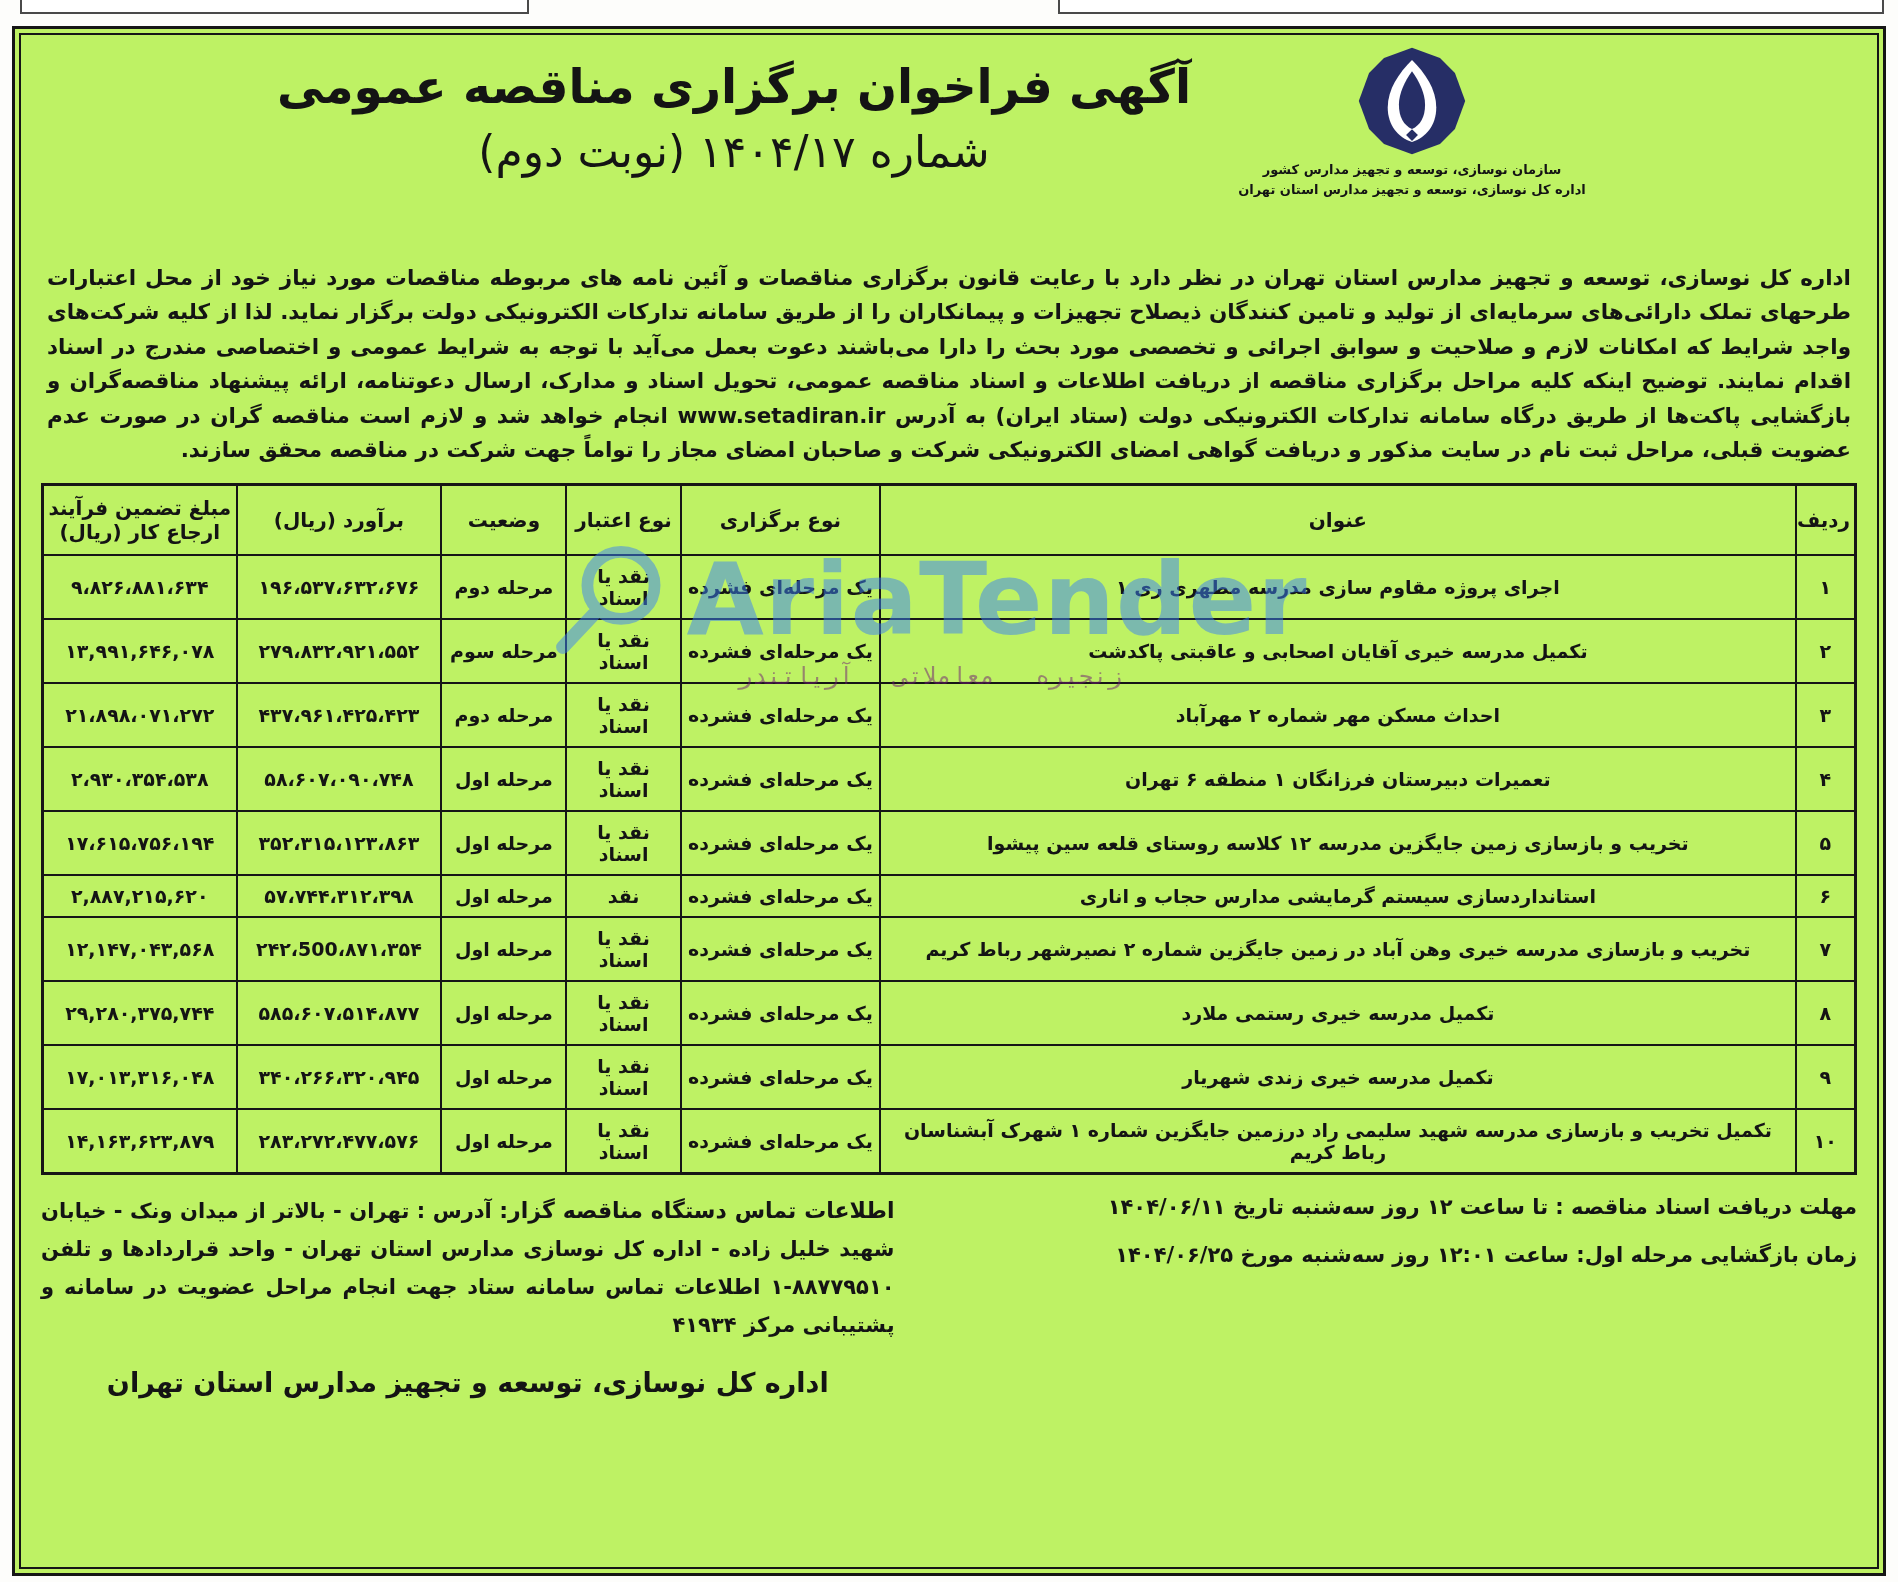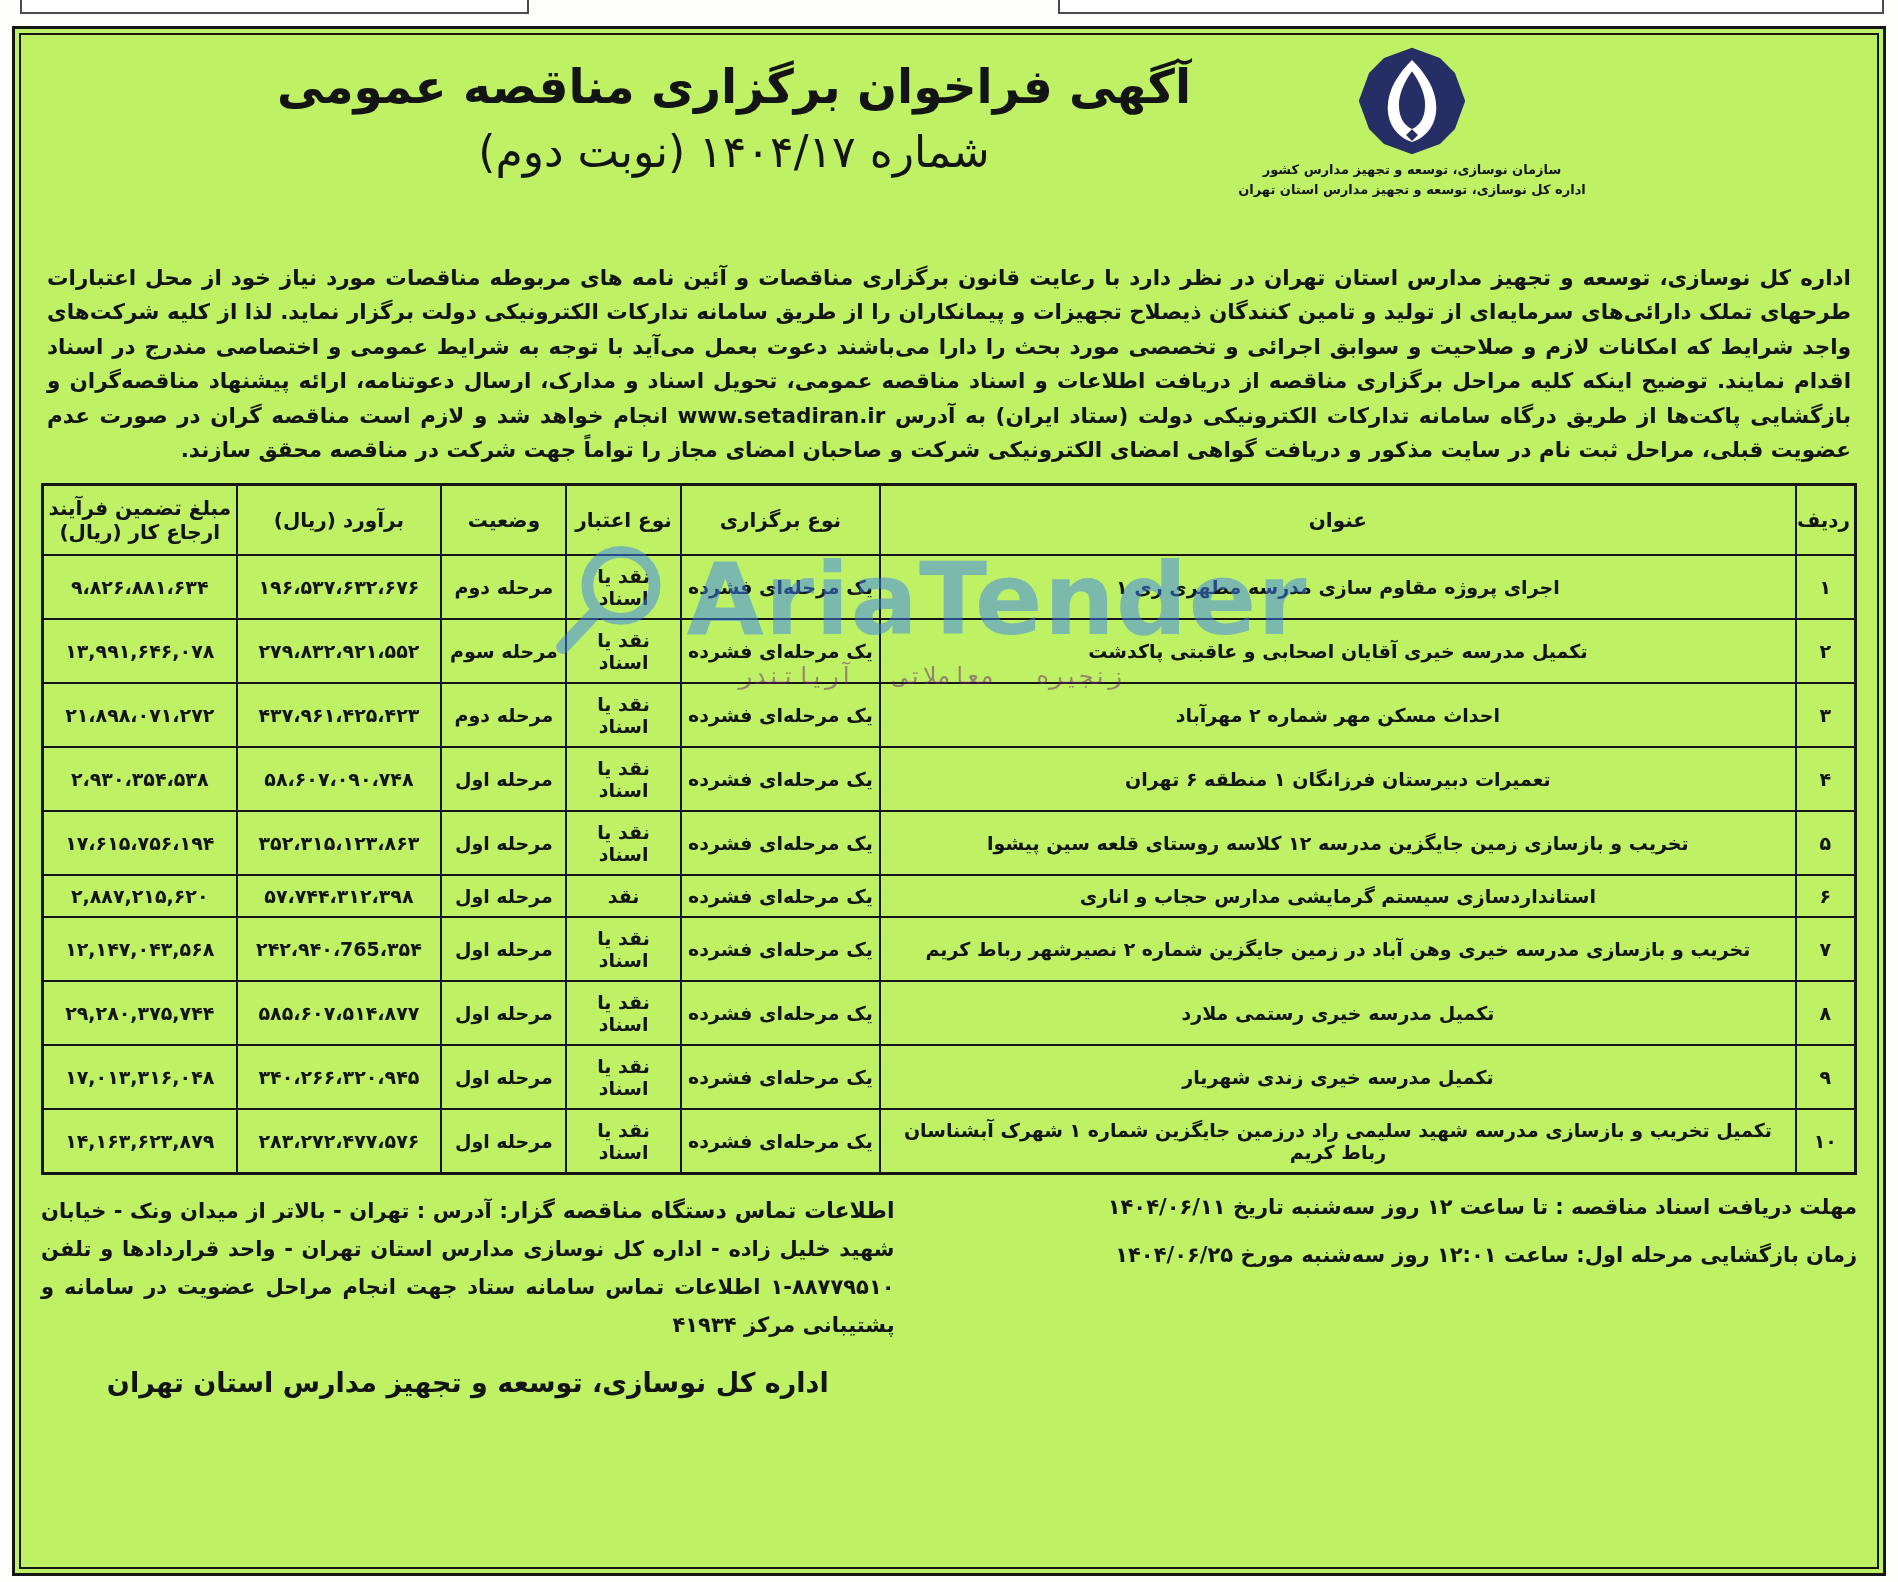--- a/index.html
+++ b/index.html
@@ -169,21 +169,21 @@
     <td class="cell-estimate">۵۷،۷۴۴،۳۱۲،۳۹۸</td>
     <td class="cell-guarantee">۲,۸۸۷,۲۱۵,۶۲۰</td>
   </tr>
 
   <tr>
     <td class="cell-radif">۷</td>
     <td class="cell-title">تخریب و بازسازی مدرسه خیری وهن آباد در زمین جایگزین شماره ۲ نصیرشهر رباط کریم</td>
     <td class="cell-type">یک مرحله‌ای فشرده</td>
     <td class="cell-credit">نقد یا اسناد</td>
     <td class="cell-status">مرحله اول</td>
-    <td class="cell-estimate">۲۴۲،۹۴۰،765،۳۵۴</td>
+    <td class="cell-estimate">۲۴۲،500،۸۷۱،۳۵۴</td>
     <td class="cell-guarantee">۱۲,۱۴۷,۰۴۳,۵۶۸</td>
   </tr>
 
   <tr>
     <td class="cell-radif">۸</td>
     <td class="cell-title">تکمیل مدرسه خیری رستمی ملارد</td>
     <td class="cell-type">یک مرحله‌ای فشرده</td>
     <td class="cell-credit">نقد یا اسناد</td>
     <td class="cell-status">مرحله اول</td>
     <td class="cell-estimate">۵۸۵،۶۰۷،۵۱۴،۸۷۷</td>

